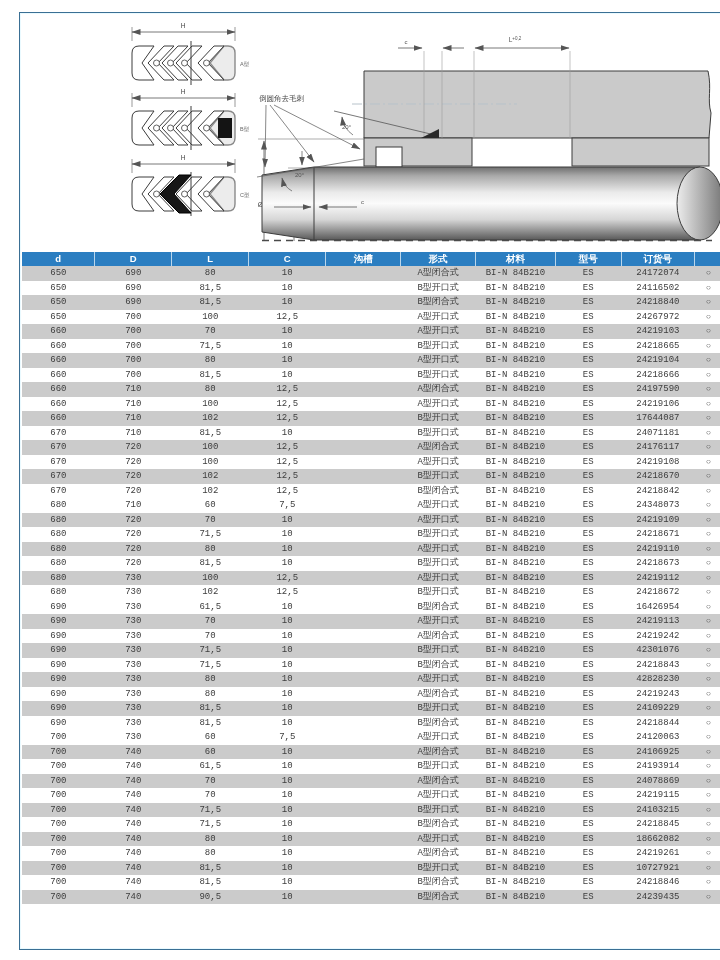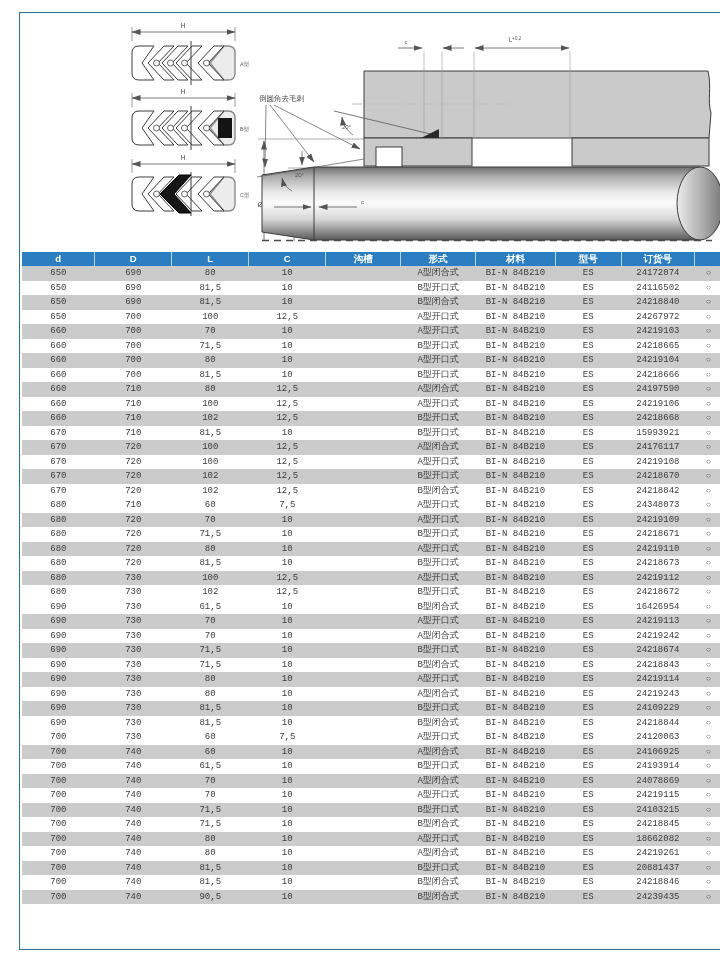--- a/index.html
+++ b/index.html
@@ -290,33 +290,33 @@
           </tr>
           <tr class="alt">
             <td>660</td>
             <td>710</td>
             <td>102</td>
             <td>12,5</td>
             <td></td>
             <td>B型开口式</td>
             <td>BI-N 84B210</td>
             <td>ES</td>
-            <td>24218668</td>
+            <td>17644087</td>
             <td class="circ">○</td>
           </tr>
           <tr>
             <td>670</td>
             <td>710</td>
             <td>81,5</td>
             <td>10</td>
             <td></td>
             <td>B型开口式</td>
             <td>BI-N 84B210</td>
             <td>ES</td>
-            <td>15993921</td>
+            <td>24071181</td>
             <td class="circ">○</td>
           </tr>
           <tr class="alt">
             <td>670</td>
             <td>720</td>
             <td>100</td>
             <td>12,5</td>
             <td></td>
             <td>A型闭合式</td>
             <td>BI-N 84B210</td>
@@ -482,21 +482,21 @@
           </tr>
           <tr class="alt">
             <td>690</td>
             <td>730</td>
             <td>71,5</td>
             <td>10</td>
             <td></td>
             <td>B型开口式</td>
             <td>BI-N 84B210</td>
             <td>ES</td>
-            <td>24218674</td>
+            <td>42301076</td>
             <td class="circ">○</td>
           </tr>
           <tr>
             <td>690</td>
             <td>730</td>
             <td>71,5</td>
             <td>10</td>
             <td></td>
             <td>B型闭合式</td>
             <td>BI-N 84B210</td>
@@ -506,21 +506,21 @@
           </tr>
           <tr class="alt">
             <td>690</td>
             <td>730</td>
             <td>80</td>
             <td>10</td>
             <td></td>
             <td>A型开口式</td>
             <td>BI-N 84B210</td>
             <td>ES</td>
-            <td>24219114</td>
+            <td>42828230</td>
             <td class="circ">○</td>
           </tr>
           <tr>
             <td>690</td>
             <td>730</td>
             <td>80</td>
             <td>10</td>
             <td></td>
             <td>A型闭合式</td>
             <td>BI-N 84B210</td>
@@ -662,21 +662,21 @@
           </tr>
           <tr class="alt">
             <td>700</td>
             <td>740</td>
             <td>81,5</td>
             <td>10</td>
             <td></td>
             <td>B型开口式</td>
             <td>BI-N 84B210</td>
             <td>ES</td>
-            <td>20881437</td>
+            <td>10727921</td>
             <td class="circ">○</td>
           </tr>
           <tr>
             <td>700</td>
             <td>740</td>
             <td>81,5</td>
             <td>10</td>
             <td></td>
             <td>B型闭合式</td>
             <td>BI-N 84B210</td>

